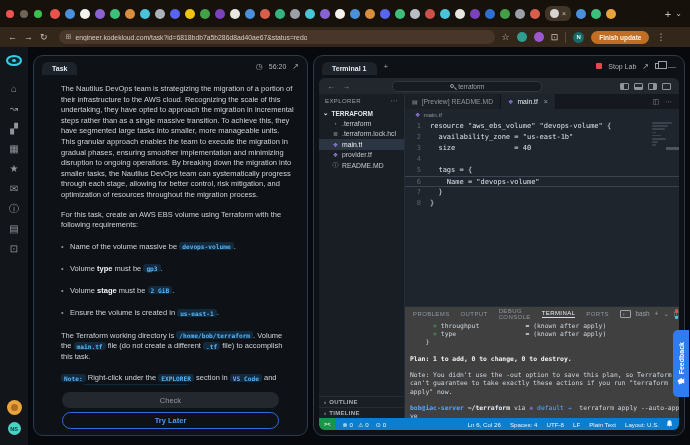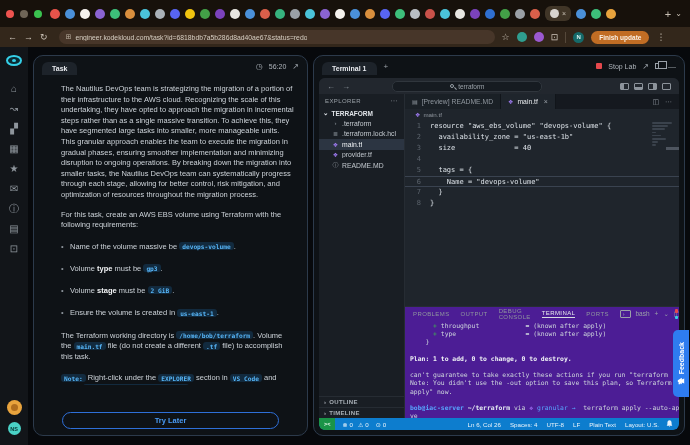--- a/index.html
+++ b/index.html
@@ -94,21 +94,21 @@
   .vs-tabs-right{margin-left:auto;display:flex;align-items:center;gap:6px;padding:0 7px;color:#8f969e;font-size:7px}
   .vs-breadcrumb{height:10px;display:flex;align-items:center;gap:3px;padding:0 10px;color:#8f969e;font-size:6.2px;background:#1f252c;flex:none}
   .vs-code{flex:1;background:#1f252c;position:relative;padding-top:2px;overflow:hidden}
   .code-line{display:flex;height:11px;line-height:11px;font-family:"DejaVu Sans Mono",monospace;font-size:7px;white-space:pre}
   .code-line .ln{width:16px;text-align:right;color:#5b636c;flex:none;margin-right:9px}
   .code-line .ct{color:#dce2e8}
   .code-line.current{border-top:1px solid #3a4350;border-bottom:1px solid #3a4350}
   .minimap{position:absolute;right:3px;top:3px;width:24px}
   .mm-bar{height:1.6px;background:#49525e;opacity:.65;margin-bottom:1.6px;border-radius:1px}
   .mm-slider{position:absolute;right:-1px;top:28px;width:14px;height:3px;background:#5a626d;opacity:.8}
-  .vs-panel{height:112px;background:#4c1d95;border-top:1px solid #262c33;display:flex;flex-direction:column;flex:none;position:relative}
+  .vs-panel{height:112px;background:#404040;border-top:1px solid #262c33;display:flex;flex-direction:column;flex:none;position:relative}
   .panel-tabs{height:13px;display:flex;align-items:center;gap:11px;padding:0 8px;flex:none}
   .ptab{color:#8f969e;font-size:6px;letter-spacing:.4px}
   .ptab.active{color:#e6e9ec;border-bottom:1px solid #d7dbe0;padding-bottom:1px}
   .panel-right{margin-left:auto;display:flex;align-items:center;gap:5px;color:#9aa1a8;font-size:6.5px}
   .shellic{font-family:"DejaVu Sans Mono",monospace;font-size:5.5px;border:1px solid #9aa1a8;border-radius:1px;padding:0 1px;line-height:6px}
   .terminal{flex:1;padding:2px 0 0 5px;overflow:hidden}
   .term-line{font-family:"DejaVu Sans Mono",monospace;font-size:6.4px;line-height:8.2px;color:#cdd5dc;white-space:pre;min-height:8.2px}
   .seg-add{color:#3fb950}
   .seg-bold{font-weight:bold;color:#f0f3f6}
   .seg-host{color:#58a6ff;font-weight:bold}
@@ -236,20 +236,21 @@
       <p>For this task, create an AWS EBS volume using Terraform with the following requirements:</p>
       <ul id="task-bullets">
           <li><span>Name of the volume massive be </span><span class="seg-code">devops-volume</span><span>.</span></li>
           <li><span>Volume </span><span class="seg-b">type</span><span> must be </span><span class="seg-code">gp3</span><span>.</span></li>
           <li><span>Volume </span><span class="seg-b">stage</span><span> must be </span><span class="seg-code">2 GiB</span><span>.</span></li>
           <li><span>Ensure the volume is created in </span><span class="seg-code">us-east-1</span><span>.</span></li>
         </ul>
       <p style="margin-top:12px"><span>The Terraform working directory is </span><span class="seg-code">/home/bob/terraform</span><span>. Volume the </span><span class="seg-code">main.tf</span><span> file (do not create a different </span><span class="seg-code">.tf</span><span> file) to accomplish this task.</span></p>
       <p style="margin-top:11px"><span class="seg-code">Note:</span><span> Right-click under the </span><span class="seg-code">EXPLORER</span><span> section in </span><span class="seg-code">VS Code</span><span> and select </span><span class="seg-code">Open In Integrated Terminal</span><span> to launch the terminal.</span></p>
     </div>
+    <button class="btn-check">Check</button>
     <button class="btn-try">Try Later</button>
   </section>
 
   <section class="card right-card">
     <div class="card-head">
       <div class="head-tab">Terminal 1</div>
       <span class="hr-ic" style="margin-left:7px">+</span>
       <div class="head-right">
         <span class="stop-sq"></span>
         <span>Stop Lab</span>
@@ -381,25 +382,25 @@
 
               </div>
             </div>
             <div class="terminal" id="terminal-lines">
                 <div class="term-line"><span>      </span><span class="seg-add">+</span><span> throughput            = (known after apply)</span></div>
                 <div class="term-line"><span>      </span><span class="seg-add">+</span><span> type                  = (known after apply)</span></div>
                 <div class="term-line"><span>    }</span></div>
                 <div class="term-line">&nbsp;</div>
                 <div class="term-line"><span class="seg-bold">Plan:</span><span class="seg-bold"> 1 to add, 0 to change, 0 to destroy.</span></div>
                 <div class="term-line">&nbsp;</div>
+                <div class="term-line"><span>Note: You didn't use the -out option to save this plan, so Terraform</span></div>
                 <div class="term-line"><span>can't guarantee to take exactly these actions if you run "terraform</span></div>
-                <div class="term-line"><span>Note: You didn't use the -out option to save this plan, so Terraform</span></div>
                 <div class="term-line"><span>apply" now.</span></div>
                 <div class="term-line">&nbsp;</div>
-                <div class="term-line"><span class="seg-host">bob@iac-server</span><span> </span><span class="seg-dir">~/terraform</span><span> via </span><span class="seg-tf">❖</span><span> </span><span class="seg-ws">granular</span><span class="seg-arrow"> →</span><span>  terraform apply --auto-appro</span></div>
+                <div class="term-line"><span class="seg-host">bob@iac-server</span><span> </span><span class="seg-dir">~/terraform</span><span> via </span><span class="seg-tf">❖</span><span> </span><span class="seg-ws">default</span><span class="seg-arrow"> →</span><span>  terraform apply --auto-appro</span></div>
                 <div class="term-line"><span>ve</span></div>
               </div>
             <span class="ruler" style="top:2px;height:4px;background:#e5484d"></span>
             <span class="ruler" style="top:9px;height:3px;background:#35d0e8"></span>
             <span class="ruler" style="top:36px;height:3px;background:#35d0e8"></span>
             <span class="ruler" style="top:58px;height:3px;background:#35d0e8"></span>
           </div>
         </div>
       </div>
 

